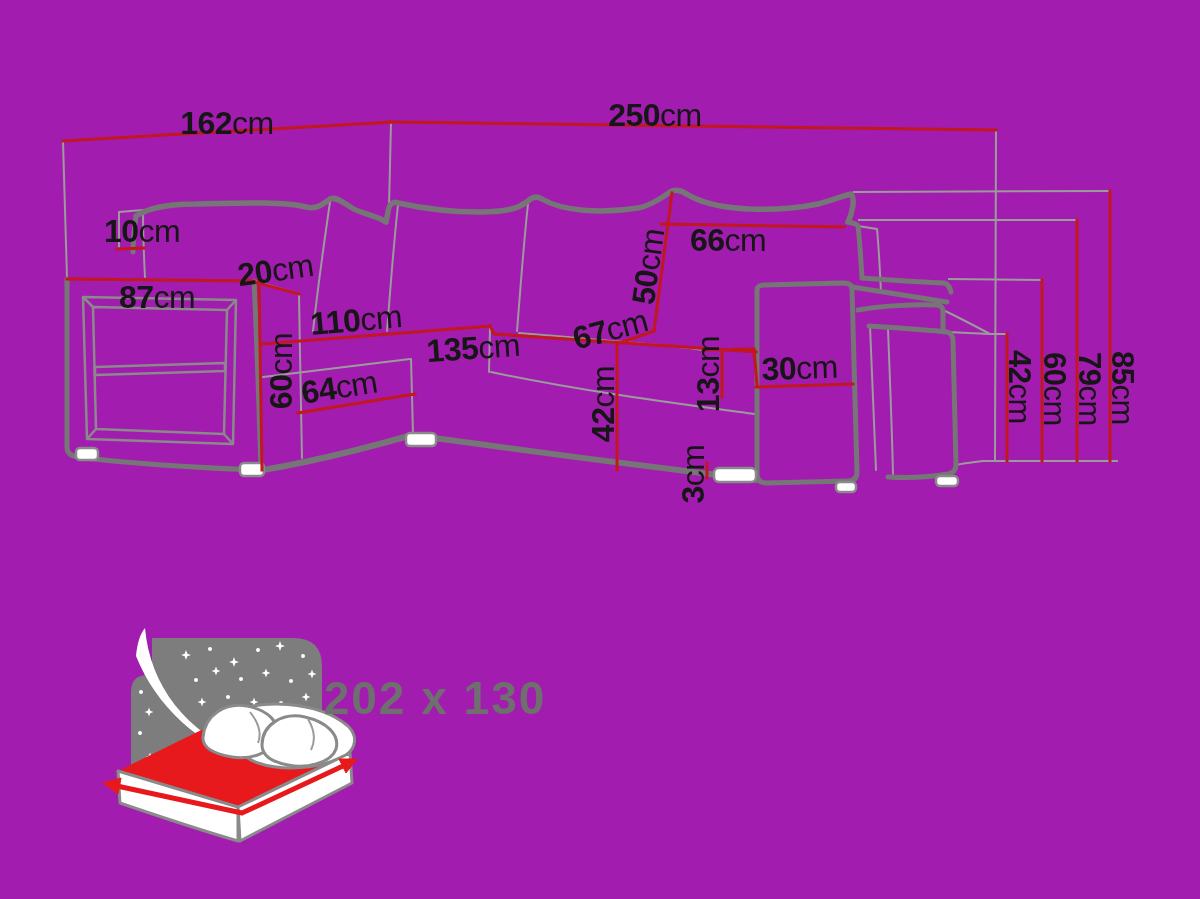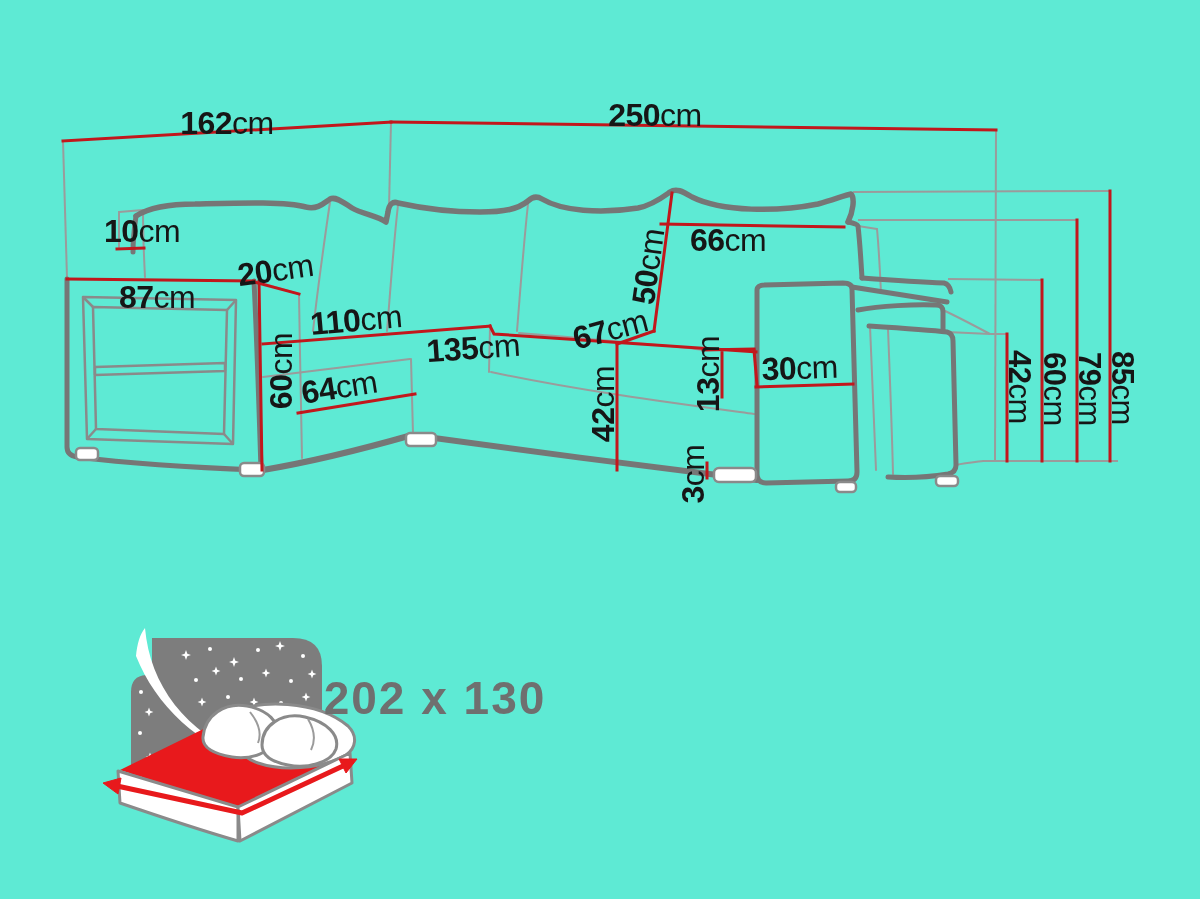--- a/index.html
+++ b/index.html
@@ -1,16 +1,16 @@
 <!DOCTYPE html>
 <html><head>
 <meta charset="utf-8">
 <style>
   html,body{margin:0;padding:0;background:#ffffff;}
-  .stage{position:relative;width:1200px;height:899px;background:#5eead4;overflow:hidden;
+  .stage{position:relative;width:1200px;height:899px;background:#a21caf;overflow:hidden;
          font-family:"Liberation Sans","DejaVu Sans",sans-serif;}
   svg{display:block}
   text{font-family:"Liberation Sans","DejaVu Sans",sans-serif;}
   .dim-num{font-weight:700;}
   .dim-unit{font-weight:400;}
 </style>
 </head>
 <body>
 
 <div class="stage">

